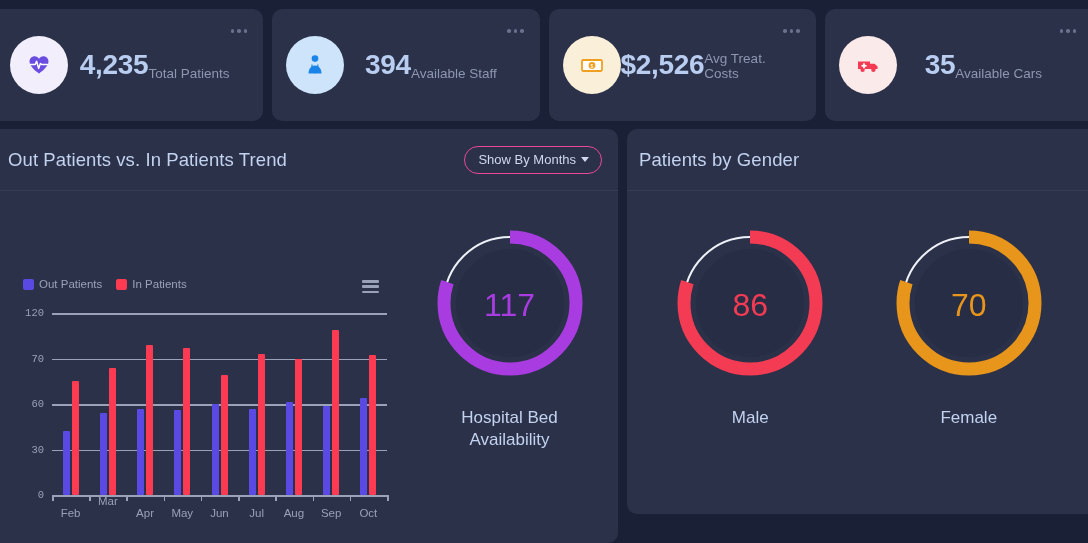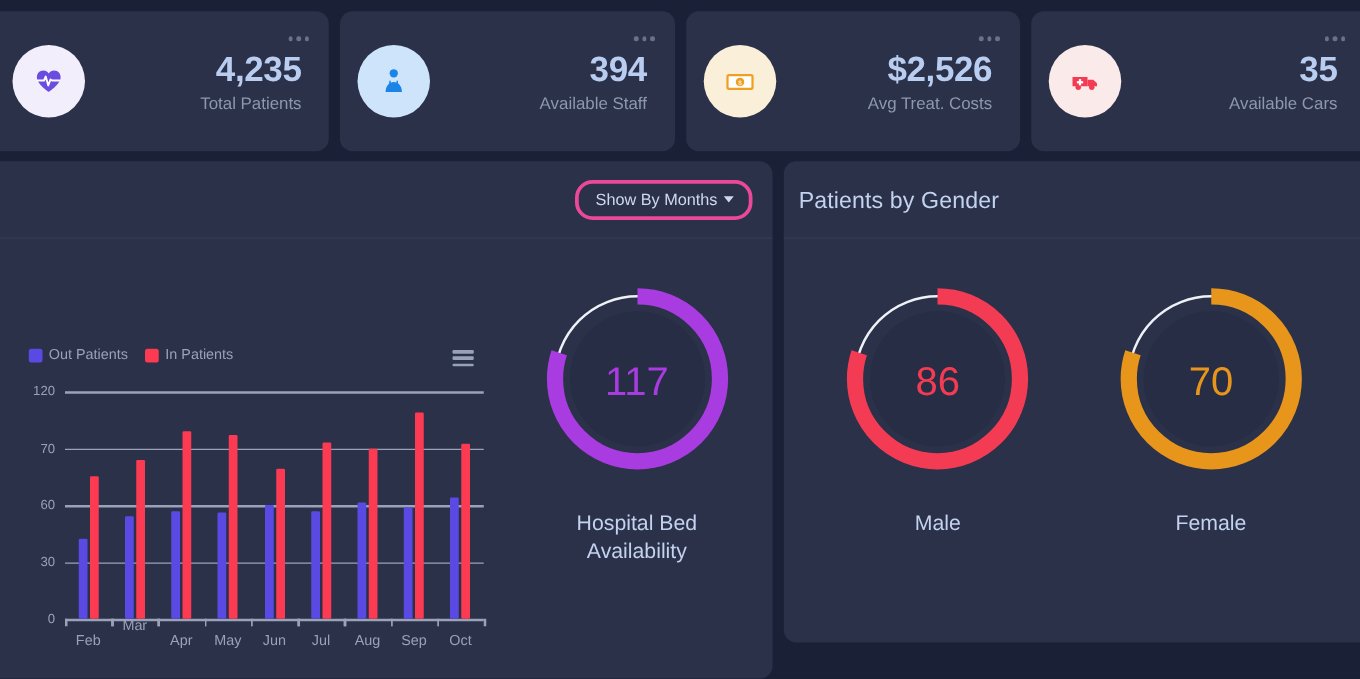--- a/index.html
+++ b/index.html
@@ -31,21 +31,21 @@
 
   .stat-icon-circle {
     width: 58px; height: 58px; border-radius: 50%;
     display: flex; align-items: center; justify-content: center;
     flex: 0 0 58px;
   }
   .stat-icon-circle svg { display:block; }
 
   .stat-text {
     flex: 1 1 auto;
-    display: flex; flex-direction: column; align-items: flex-end;
+    display: flex; flex-direction: row; align-items: flex-end;
     justify-content: center;
     padding-right: 6px;
   }
   .stat-value {
     font-size: 28px; font-weight: bold; letter-spacing: -0.3px;
     color: #b9cdf0; line-height: 1.15;
   }
   .stat-label {
     font-size: 13.5px; color: #8e97b0; margin-top: 2px;
   }
@@ -84,21 +84,21 @@
     display: flex; align-items: center;
     padding: 0 16px 0 12px;
     border-bottom: 1px solid #353c55;
   }
   .panel-title {
     font-size: 18.5px; color: #c3d2ee; font-weight: normal;
     letter-spacing: 0.1px;
   }
   .spacer { flex: 1 1 auto; }
   .dropdown-btn {
-    border: 3px solid #ec4899;
+    border: 1px solid #ec4899;
     background: transparent;
     color: #cfd8ec;
     border-radius: 14px;
     font-size: 13px;
     font-family: "Liberation Sans", sans-serif;
     padding: 5px 12px 6px 13px;
     display: inline-flex; align-items: center; gap: 5px;
     cursor: pointer;
   }
   .caret {
@@ -132,21 +132,21 @@
     width: 17px; height: 13px;
     display: flex; flex-direction: column; justify-content: space-between;
     cursor: pointer;
   }
   .burger span { display:block; height: 2.5px; background: #99a1b8; border-radius: 1px; }
 
   .plot { position: absolute; left: 0; top: 112px; width: 405px; height: 230px; }
 
   .y-label {
     position: absolute; right: 0; transform: translateY(-50%);
-    font-size: 10.5px; color: #99a1b8; text-align: center;
+    font-size: 10.5px; color: #99a1b8; text-align: center; font-family: Liberation Mono, monospace;
   }
   .gridline {
     position: absolute; height: 1.5px; background: #9aa2b8;
   }
   .axis-line { position: absolute; height: 1.5px; background: #9aa2b8; }
   .tick { position: absolute; width: 1.5px; height: 6px; background: #9aa2b8; }
   .bar { position: absolute; bottom: 0; width: 7px; border-radius: 1px; }
   .bar-out { background: #5a4ae3; }
   .bar-in  { background: #fc3a52; }
   .x-label {
@@ -257,20 +257,21 @@
         <div class="stat-value">35</div>
         <div class="stat-label">Available Cars</div>
       </div>
     </div>
   </div>
 
   <div class="panels">
 
     <div class="panel panel-left">
       <div class="panel-head">
+        <div class="panel-title">Out Patients vs. In Patients Trend</div>
         <div class="spacer"></div>
         <button class="dropdown-btn">
           <span>Show By Months</span>
           <span class="caret"></span>
         </button>
       </div>
 
       <div class="left-body">
 
         <div class="chart-col">

